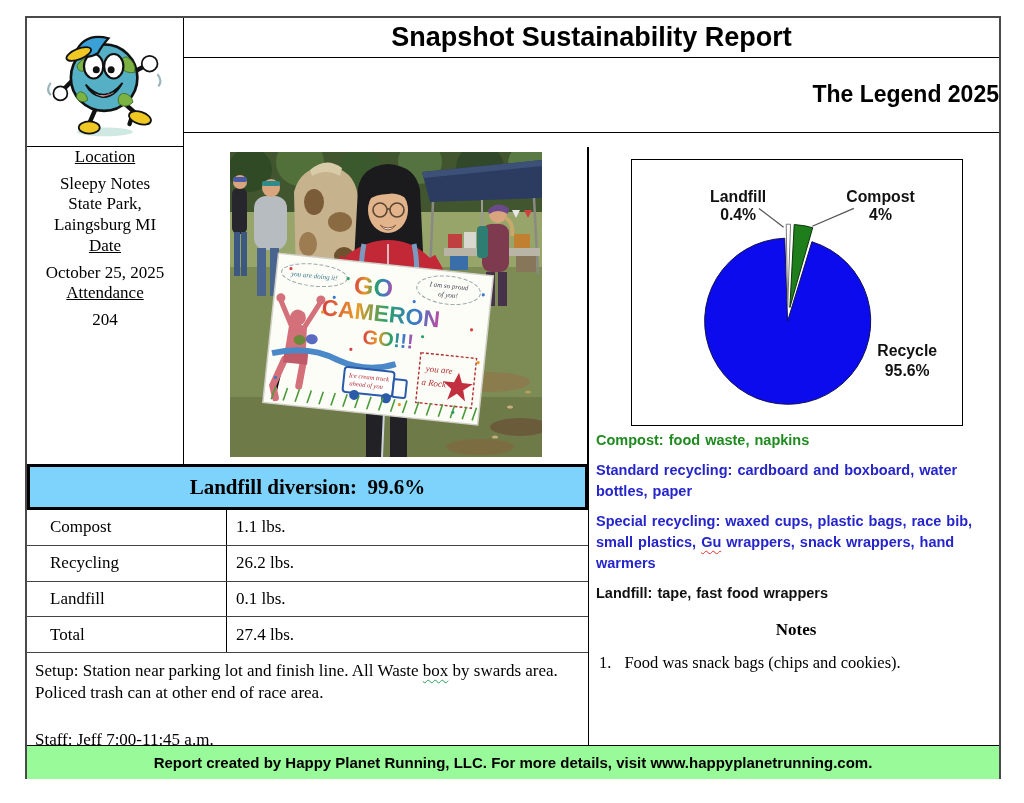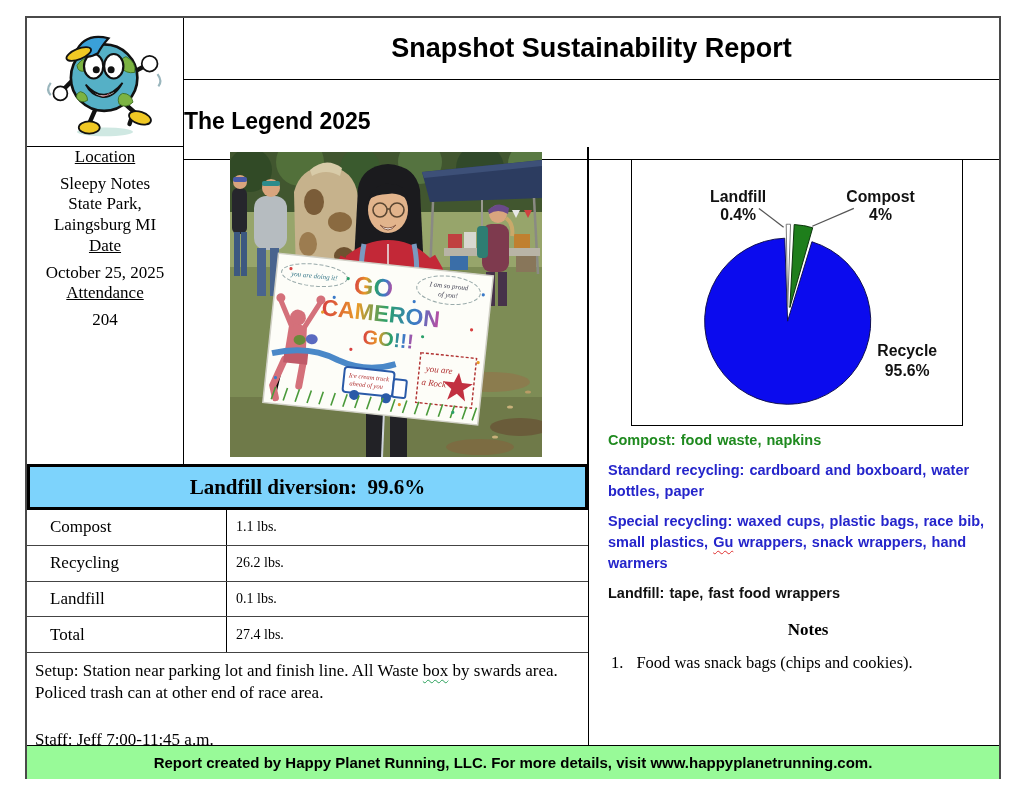--- a/index.html
+++ b/index.html
@@ -4,24 +4,24 @@
 <style>
   html,body{margin:0;padding:0;background:#fff;}
   .page{position:relative;width:1024px;height:803px;background:#fff;overflow:hidden;
         font-family:"Liberation Serif",serif;color:#000;}
   .frame{position:absolute;left:25px;top:16px;width:972px;height:759px;border:2px solid #4a4a4a;}
   .cell{position:absolute;box-sizing:border-box;}
 
   
   .logo-cell{left:0;top:0;width:157px;height:129px;border-right:1.5px solid #000;border-bottom:1.5px solid #000;
              display:flex;align-items:center;justify-content:center;}
-  .title-cell{left:157px;top:0;width:815px;height:62px;border-bottom:1.5px solid #000;
+  .title-cell{left:157px;top:0;width:815px;height:40px;border-bottom:1.5px solid #000;
               display:flex;align-items:center;justify-content:center;}
-  .subtitle-cell{left:157px;top:66px;width:815px;height:76px;border-bottom:1.5px solid #000;
-              display:flex;align-items:center;justify-content:flex-start;}
+  .subtitle-cell{left:157px;top:39px;width:815px;height:76px;border-bottom:1.5px solid #000;
+              display:flex;align-items:center;justify-content:flex-end;}
   .title-cell div{font-family:"Liberation Sans",sans-serif;font-weight:700;font-size:27px;}
   .subtitle-cell div{font-family:"Liberation Sans",sans-serif;font-weight:700;font-size:23px;}
 
   
   .info-cell{left:0;top:129px;width:157px;height:317px;border-right:1.5px solid #000;
              text-align:center;font-size:17px;line-height:1.22;}
   .info-cell .hdr{text-decoration:underline;margin-top:0;}
   .info-h1{margin-top:22px;}
   .info-gap{margin-top:20px;}
   .info-val{margin-top:6px;}
@@ -32,31 +32,31 @@
 
   
   .banner{left:0;top:446px;width:561px;height:46px;border:3px solid #000;background:#7dd3fc;
           display:flex;align-items:center;justify-content:center;font-weight:700;font-size:21px;white-space:pre;}
 
   
   .ttable{left:0;top:492px;width:561px;height:143px;}
   .trow{position:relative;height:35.75px;border-bottom:1.5px solid #444;display:flex;box-sizing:border-box;}
   .tlabel{width:200px;border-right:1.2px solid #000;display:flex;align-items:center;padding-left:23px;
           box-sizing:border-box;font-size:17px;}
-  .tval{flex:1;display:flex;align-items:center;padding-left:9px;font-size:14px;}
+  .tval{flex:1;display:flex;align-items:center;padding-left:9px;font-size:17px;}
 
   
   .setup-cell{left:0;top:635px;width:561px;height:92px;padding:7px 10px 0 8px;font-size:17px;line-height:1.3;}
   .setup-cell p{margin:0;}
   .setup-cell .p2{margin-top:25px;}
 
   
   .right-col{left:561px;top:129px;width:411px;height:598px;border-left:1.5px solid #000;}
   .chart-box{position:absolute;left:42px;top:12px;width:330px;height:265px;border:1.5px solid #000;}
-  .right-text{position:absolute;left:12px;top:283px;width:100%;box-sizing:border-box;padding:0 3px 0 7px;
+  .right-text{position:absolute;left:0;top:283px;width:100%;box-sizing:border-box;padding:0 3px 0 7px;
               font-family:"Liberation Sans",sans-serif;font-weight:700;font-size:14.5px;line-height:1.45;}
   .right-text p{margin:0 0 9px 0;word-spacing:1px;}
   .cat-green{color:#1f8a1f;}
   .cat-blue{color:#2525cb;}
   .cat-black{color:#111;}
   .notes-hdr{font-family:"Liberation Serif",serif;font-size:17px;text-align:center;margin:14px 0 8px 0;color:#000;}
   .notes-item{font-family:"Liberation Serif",serif;font-weight:400;font-size:16.5px;color:#000;display:flex;word-spacing:0;}
   .notes-item .num{margin-right:13px;margin-left:3px;}
 
   .sp-red{text-decoration:underline wavy #e03030 1px;text-underline-offset:3px;}

